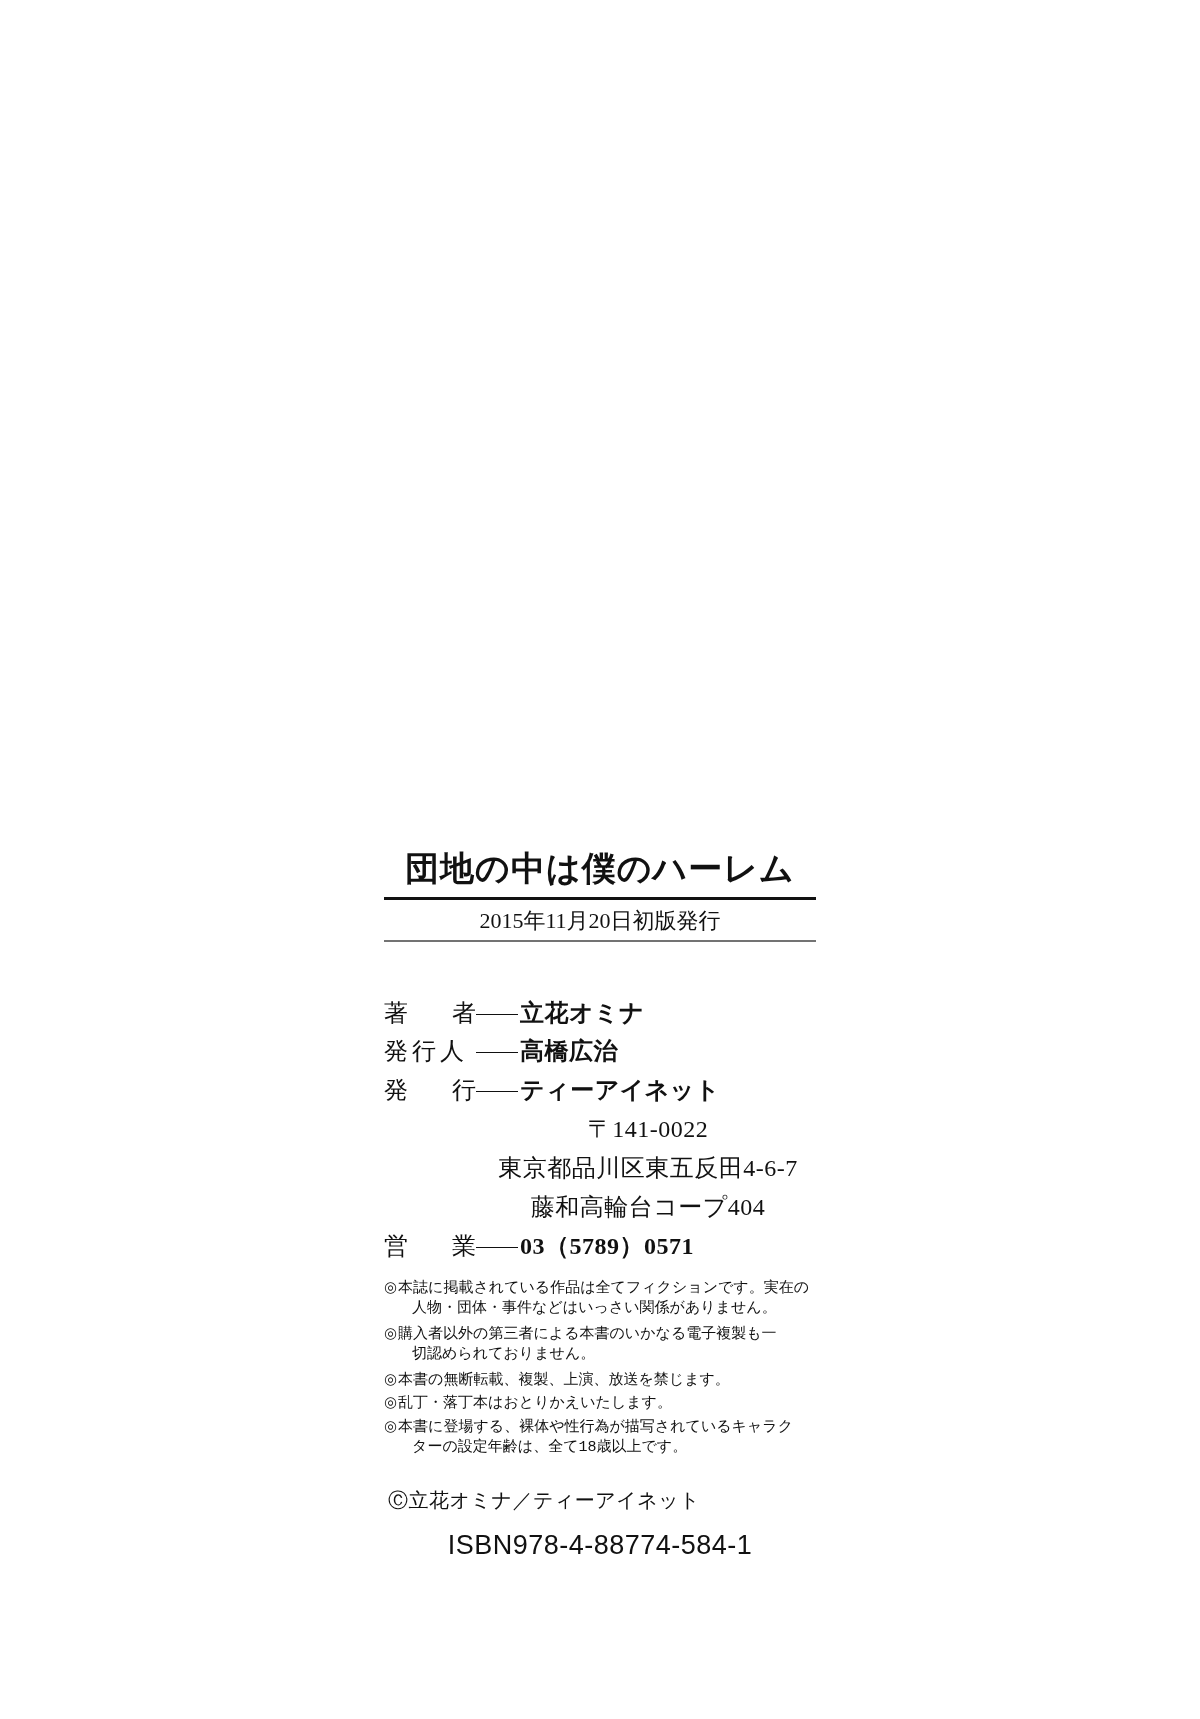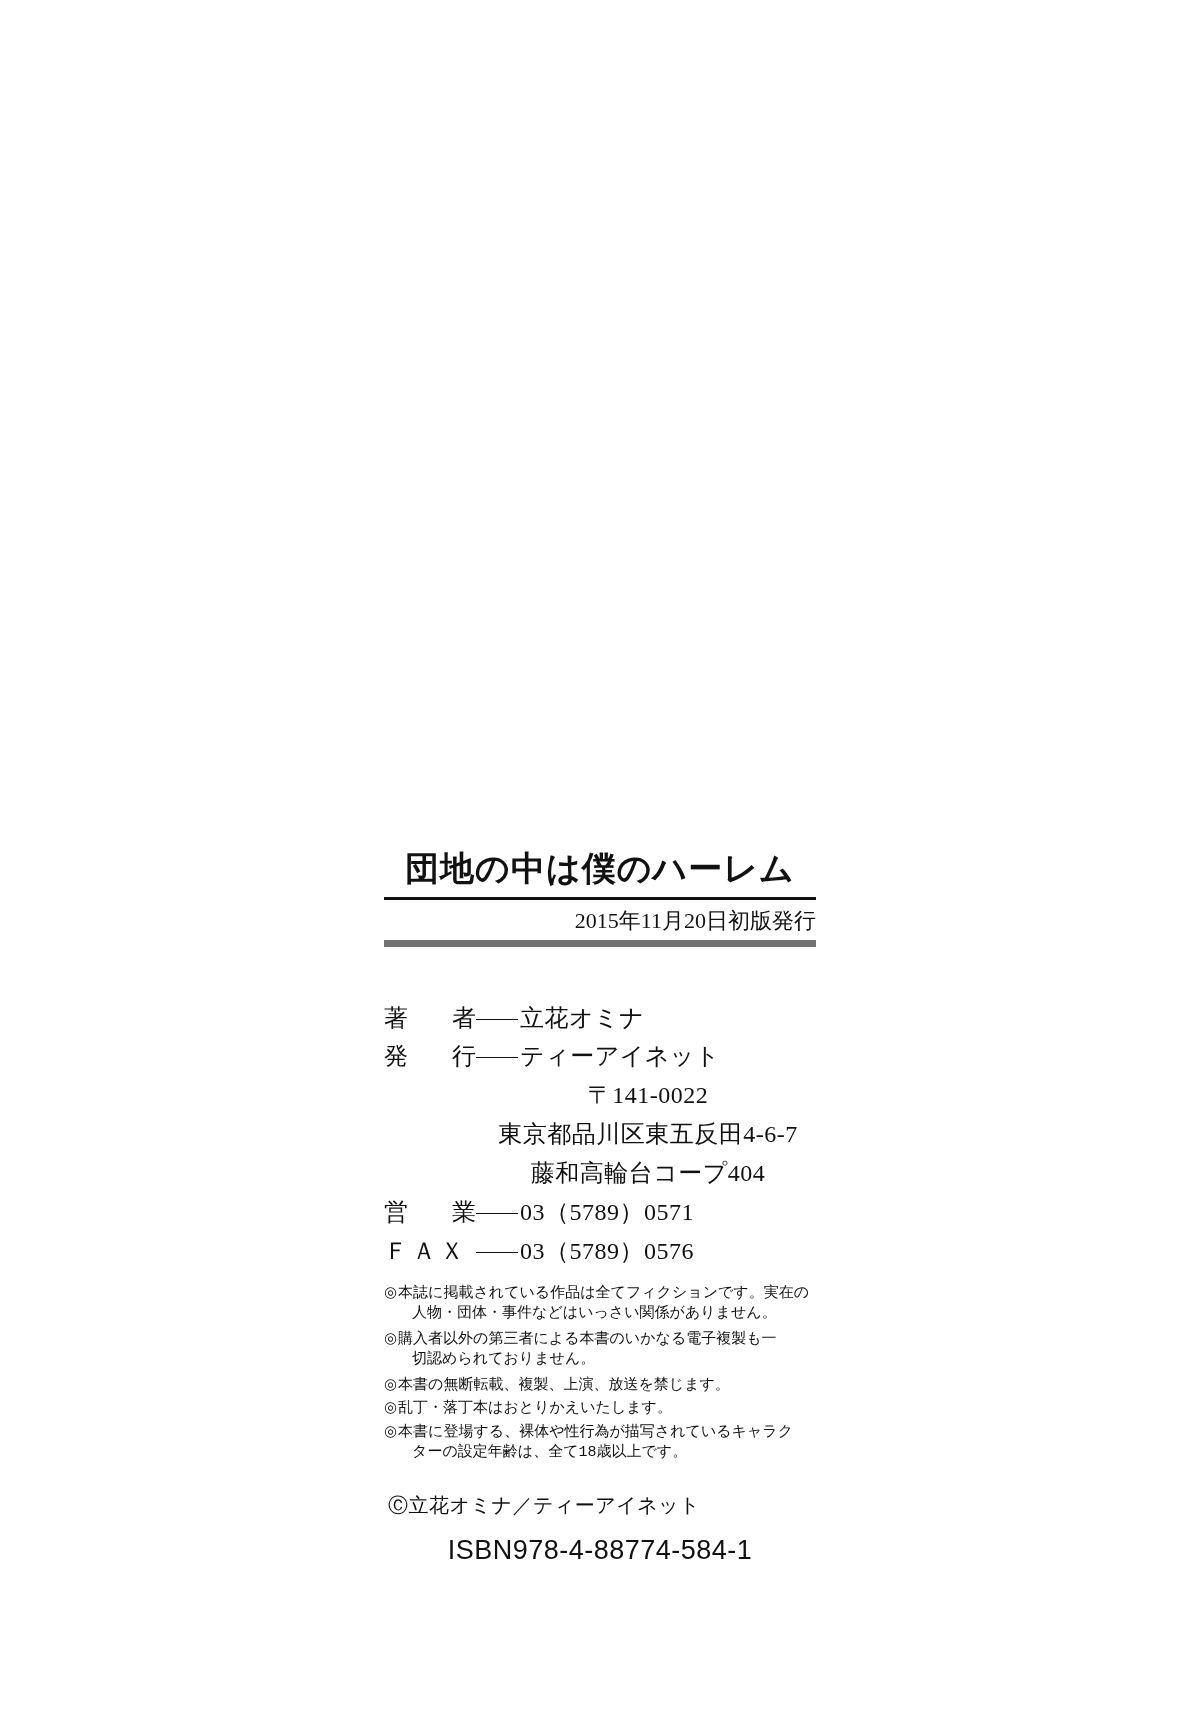--- a/index.html
+++ b/index.html
@@ -38,23 +38,22 @@
     line-height: 1.25;
     padding-bottom: 6px;
     border-bottom: 3px solid #111111;
     white-space: nowrap;
   }
   .pub-date {
     font-size: 22px;
     letter-spacing: 0px;
     padding-top: 6px;
     padding-bottom: 4px;
-    border-bottom: 7px solid #737373;
-    white-space: nowrap;
-    text-align: right;
+    border-bottom: 2px solid #737373;
+    white-space: nowrap;
   }
   .credits {
     width: 432px;
     margin-top: 52px;
     font-size: 24px;
     line-height: 1.62;
   }
   .credit-row {
     display: flex;
     align-items: baseline;
@@ -72,20 +71,21 @@
   .credit-dash {
     display: inline-block;
     width: 42px;
     position: relative;
     top: -6px;
     border-top: 1.5px solid #111111;
     margin: 0 2px 0 0;
   }
   .credit-value {
     letter-spacing: 0.5px;
+    font-weight: bold;
   }
   .addr-line {
     text-align: center;
     padding-left: 96px;
     letter-spacing: 0.5px;
     white-space: nowrap;
   }
   .notes {
     width: 432px;
     margin-top: 10px;
@@ -139,42 +139,42 @@
     </div>
 
     <div class="credits">
 
       <div class="credit-row">
         <span class="credit-label">著　者</span>
         <span class="credit-dash"></span>
         <span class="credit-value">立花オミナ</span>
       </div>
 
+      <div class="credit-row">
+        <span class="credit-label nospace">発行人</span>
+        <span class="credit-dash"></span>
+        <span class="credit-value">高橋広治</span>
+      </div>
 
       <div class="credit-row">
         <span class="credit-label">発　行</span>
         <span class="credit-dash"></span>
         <span class="credit-value">ティーアイネット</span>
       </div>
 
       <div class="addr-line">〒141-0022</div>
       <div class="addr-line">東京都品川区東五反田4-6-7</div>
       <div class="addr-line">藤和高輪台コープ404</div>
 
       <div class="credit-row">
         <span class="credit-label">営　業</span>
         <span class="credit-dash"></span>
         <span class="credit-value">03（5789）0571</span>
       </div>
 
-      <div class="credit-row">
-        <span class="credit-label nospace">ＦＡＸ</span>
-        <span class="credit-dash"></span>
-        <span class="credit-value">03（5789）0576</span>
-      </div>
     </div>
 
     <div class="notes">
 
       <div class="note">
         <span class="note-mark">◎</span>
         <span class="note-text">
           <span>本誌に掲載されている作品は全てフィクションです。実在の</span>
           <span class="indent">人物・団体・事件などはいっさい関係がありません。</span>
         </span>

